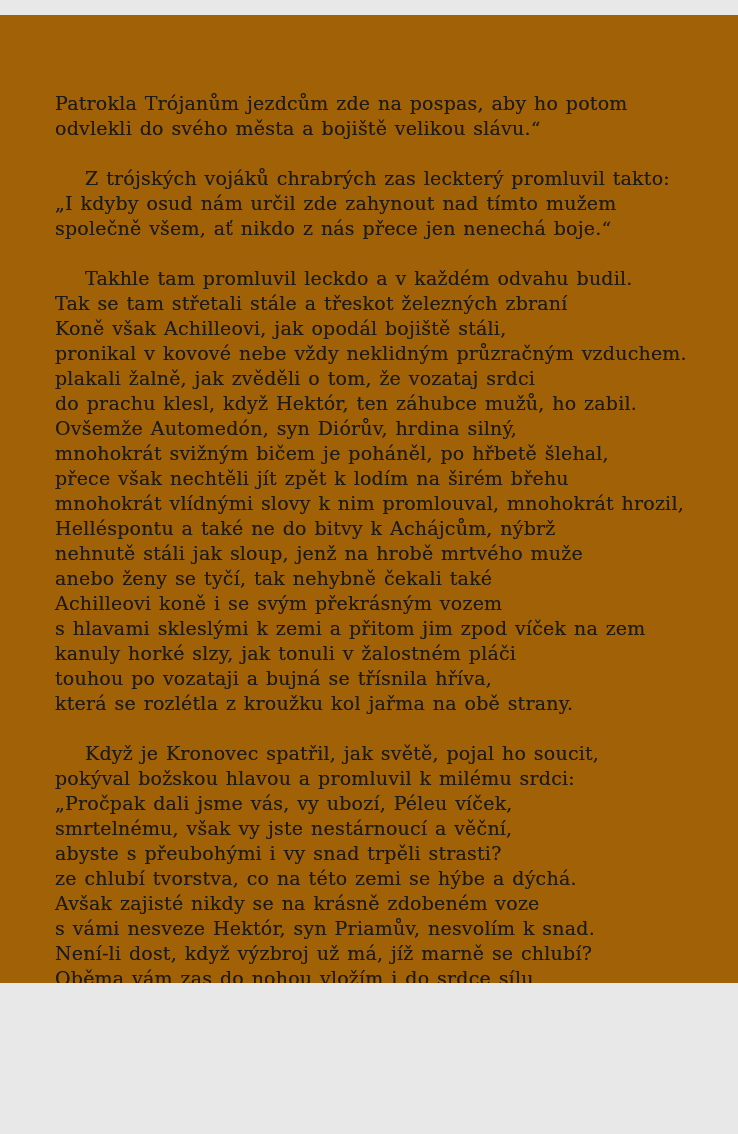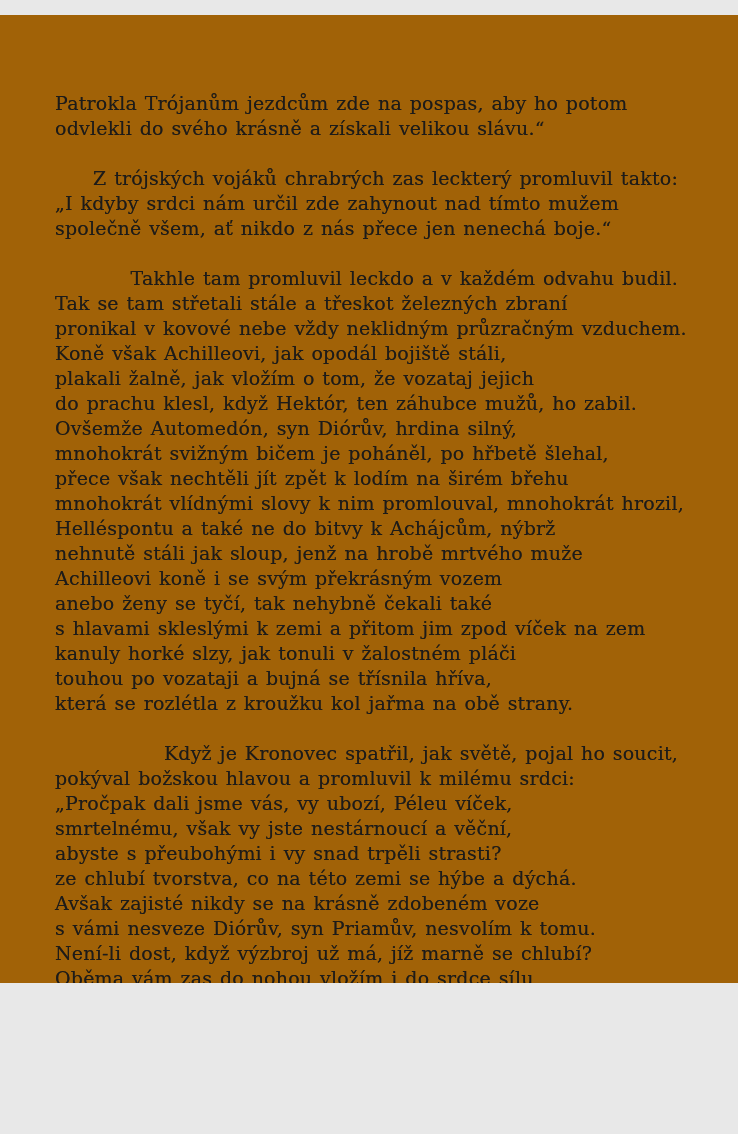--- a/index.html
+++ b/index.html
@@ -31,80 +31,79 @@
     font-size: 19px;
     line-height: 25px;
     white-space: nowrap;
     word-spacing: 1.5px;
     letter-spacing: 0.2px;
     
     text-shadow: 0 0 0.4px rgba(20,20,20,0.55);
   }
   .line.first-indent {
     padding-left: 30px;
-    text-align: right;
   }
   .page-number {
     position: absolute;
     top: 1030px;
     left: 0;
     width: 100%;
     font-size: 19px;
     line-height: 25px;
     letter-spacing: 1px;
     text-shadow: 0 0 0.4px rgba(20,20,20,0.55);
   }
 </style>
 </head>
 <body>
 
 <div class="page">
   <div class="text-block">
 
     <div class="paragraph">
       <div class="line">Patrokla Trójanům jezdcům zde na pospas, aby ho potom</div>
-      <div class="line">odvlekli do svého krásně a získali velikou slávu.“</div>
+      <div class="line">odvlekli do svého města a bojiště velikou slávu.“</div>
     </div>
 
     <div class="paragraph">
       <div class="line first-indent">Z trójských vojáků chrabrých zas leckterý promluvil takto:</div>
-      <div class="line">„I kdyby srdci nám určil zde zahynout nad tímto mužem</div>
+      <div class="line">„I kdyby osud nám určil zde zahynout nad tímto mužem</div>
       <div class="line">společně všem, ať nikdo z nás přece jen nenechá boje.“</div>
     </div>
 
     <div class="paragraph">
       <div class="line first-indent">Takhle tam promluvil leckdo a v každém odvahu budil.</div>
       <div class="line">Tak se tam střetali stále a třeskot železných zbraní</div>
+      <div class="line">Koně však Achilleovi, jak opodál bojiště stáli,</div>
       <div class="line">pronikal v kovové nebe vždy neklidným průzračným vzduchem.</div>
-      <div class="line">Koně však Achilleovi, jak opodál bojiště stáli,</div>
-      <div class="line">plakali žalně, jak vložím o tom, že vozataj jejich</div>
+      <div class="line">plakali žalně, jak zvěděli o tom, že vozataj srdci</div>
       <div class="line">do prachu klesl, když Hektór, ten záhubce mužů, ho zabil.</div>
       <div class="line">Ovšemže Automedón, syn Diórův, hrdina silný,</div>
       <div class="line">mnohokrát svižným bičem je poháněl, po hřbetě šlehal,</div>
       <div class="line">přece však nechtěli jít zpět k lodím na širém břehu</div>
       <div class="line">mnohokrát vlídnými slovy k nim promlouval, mnohokrát hrozil,</div>
       <div class="line">Helléspontu a také ne do bitvy k Achájcům, nýbrž</div>
       <div class="line">nehnutě stáli jak sloup, jenž na hrobě mrtvého muže</div>
+      <div class="line">anebo ženy se tyčí, tak nehybně čekali také</div>
       <div class="line">Achilleovi koně i se svým překrásným vozem</div>
-      <div class="line">anebo ženy se tyčí, tak nehybně čekali také</div>
       <div class="line">s hlavami skleslými k zemi a přitom jim zpod víček na zem</div>
       <div class="line">kanuly horké slzy, jak tonuli v žalostném pláči</div>
       <div class="line">touhou po vozataji a bujná se třísnila hříva,</div>
       <div class="line">která se rozlétla z kroužku kol jařma na obě strany.</div>
     </div>
 
     <div class="paragraph">
       <div class="line first-indent">Když je Kronovec spatřil, jak světě, pojal ho soucit,</div>
       <div class="line">pokýval božskou hlavou a promluvil k milému srdci:</div>
       <div class="line">„Pročpak dali jsme vás, vy ubozí, Péleu víček,</div>
       <div class="line">smrtelnému, však vy jste nestárnoucí a věční,</div>
       <div class="line">abyste s přeubohými i vy snad trpěli strasti?</div>
       <div class="line">ze chlubí tvorstva, co na této zemi se hýbe a dýchá.</div>
       <div class="line">Avšak zajisté nikdy se na krásně zdobeném voze</div>
-      <div class="line">s vámi nesveze Diórův, syn Priamův, nesvolím k tomu.</div>
+      <div class="line">s vámi nesveze Hektór, syn Priamův, nesvolím k snad.</div>
       <div class="line">Není-li dost, když výzbroj už má, jíž marně se chlubí?</div>
       <div class="line">Oběma vám zas do nohou vložím i do srdce sílu,</div>
       <div class="line">abyste ve zdraví z bitvy též odvezli Automedonta</div>
     </div>
 
   </div>
 
   <div class="page-number">333</div>
 </div>
 

